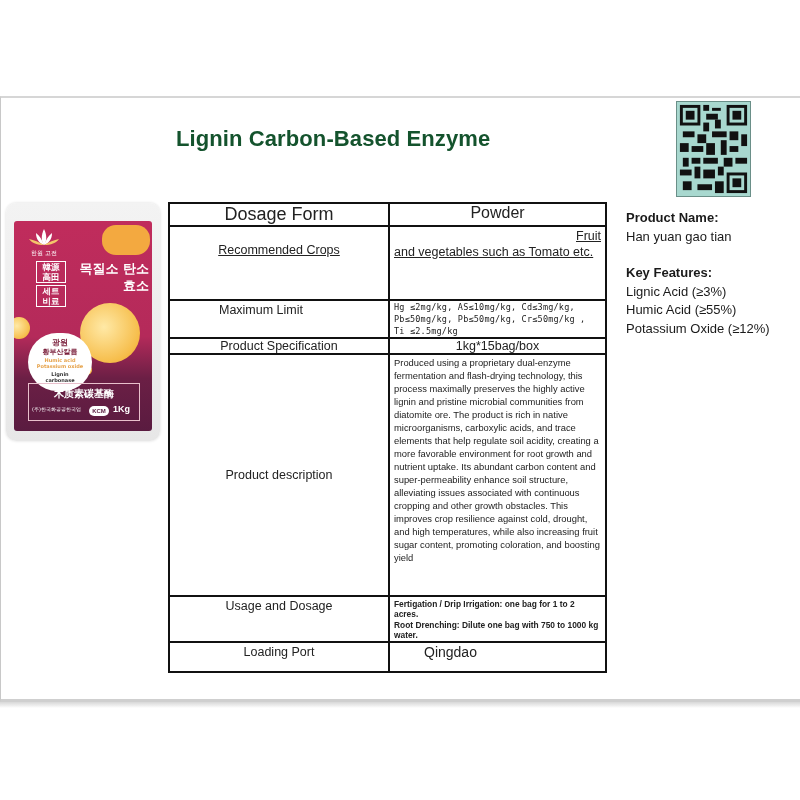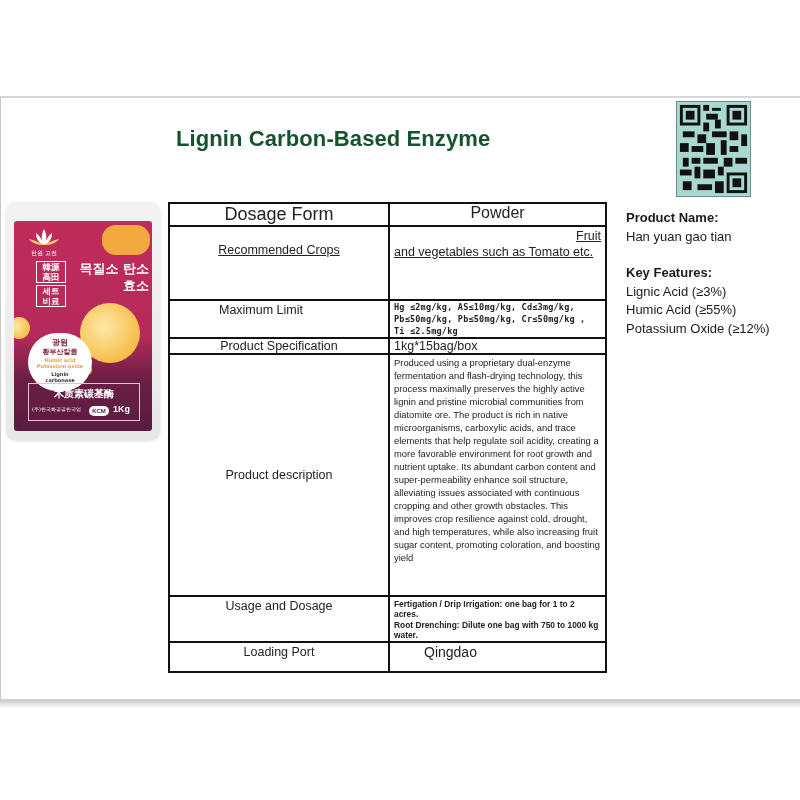--- a/index.html
+++ b/index.html
@@ -20,21 +20,21 @@
   .r1 td { height: 20px; }
   .r2 td { height: 56px; text-decoration: underline; }
   .r3 td { height: 33px; }
   .r4 td { height: 14px; }
   .r5 td { height: 238px; margin-left: 45px; }
   .r6 td { height: 41px; border-radius: 20px; }
   .r7 td { height: 26px; }
   .lbl-top { padding-top: 2px !important; }
   .crops-val { text-align: right; line-height: 16px; padding-top: 1px !important; }
   .crops-val .line2 { display: block; text-align: left; }
-  .mono { font-family: "DejaVu Sans Mono", "Liberation Mono", monospace; font-size: 8.5px !important; font-weight: bold; line-height: 12px; letter-spacing: 0.2px; }
+  .mono { font-family: "DejaVu Sans Mono", "Liberation Mono", monospace; font-size: 8.5px !important; font-weight: normal; line-height: 12px; letter-spacing: 0.2px; }
   .desc { font-size: 9.4px !important; line-height: 13px; padding: 1px 4px !important; }
   .usage { font-size: 8.4px !important; font-weight: bold; line-height: 10.4px; padding-top: 2px !important; }
   .port { font-size: 14px !important; padding-left: 34px !important; padding-top: 1px !important; }
   .mid { vertical-align: middle !important; }
 
   .bag { position: absolute; left: 6px; top: 203px; width: 154px; height: 238px; border-radius: 10px; background: linear-gradient(#f3f3f3, #e7e7e7); box-shadow: 0 0 3px rgba(0,0,0,0.15); overflow: hidden; }
   .bag-face { position: absolute; left: 8px; top: 18px; width: 138px; height: 210px; background: linear-gradient(180deg, #c02c5c 0%, #b42a5a 55%, #6b1f45 75%, #5a1b40 100%); border-radius: 3px; overflow: hidden; }
   .sun { position: absolute; border-radius: 50%; background: radial-gradient(circle at 40% 40%, #ffe9a6, #f6bd4a 70%, #e99a25); }
   .bag-kr-title { position: absolute; left: 55px; top: 22px; color: #fff; font-weight: bold; font-size: 13px; line-height: 16px; text-align: right; width: 80px; font-family: "DejaVu Sans", sans-serif; }
   .bag-box { position: absolute; left: 22px; width: 28px; border: 1px solid #fff; color: #fff; font-size: 8.5px; line-height: 10px; text-align: center; font-weight: bold; font-family: "DejaVu Sans", sans-serif; }
@@ -119,21 +119,21 @@
       <span>Fruit</span>
       <span class="line2">and vegetables such as Tomato etc.</span>
     </td>
   </tr>
   <tr class="r3">
     <td class="lbl lbl-top" style="padding-right:40px;">Maximum Limit</td>
     <td class="val mono">Hg ≤2mg/kg, AS≤10mg/kg, Cd≤3mg/kg, Pb≤50mg/kg, Pb≤50mg/kg, Cr≤50mg/kg , Ti ≤2.5mg/kg</td>
   </tr>
   <tr class="r4">
     <td class="lbl" style="line-height:14px;">Product Specification</td>
-    <td class="val" style="line-height:14px;">1kg*15bag/box</td>
+    <td class="val" style="text-align:center;line-height:14px;">1kg*15bag/box</td>
   </tr>
   <tr class="r5">
     <td class="lbl mid">Product description</td>
     <td class="val desc">Produced using a proprietary dual-enzyme fermentation and flash-drying technology, this process maximally preserves the highly active lignin and pristine microbial communities from diatomite ore. The product is rich in native microorganisms, carboxylic acids, and trace elements that help regulate soil acidity, creating a more favorable environment for root growth and nutrient uptake. Its abundant carbon content and super-permeability enhance soil structure, alleviating issues associated with continuous cropping and other growth obstacles. This improves crop resilience against cold, drought, and high temperatures, while also increasing fruit sugar content, promoting coloration, and boosting yield</td>
   </tr>
   <tr class="r6">
     <td class="lbl lbl-top">Usage and Dosage</td>
     <td class="val usage">
       <div>Fertigation / Drip Irrigation: one bag for 1 to 2 acres.</div>
       <div>Root Drenching: Dilute one bag with 750 to 1000 kg water.</div>

